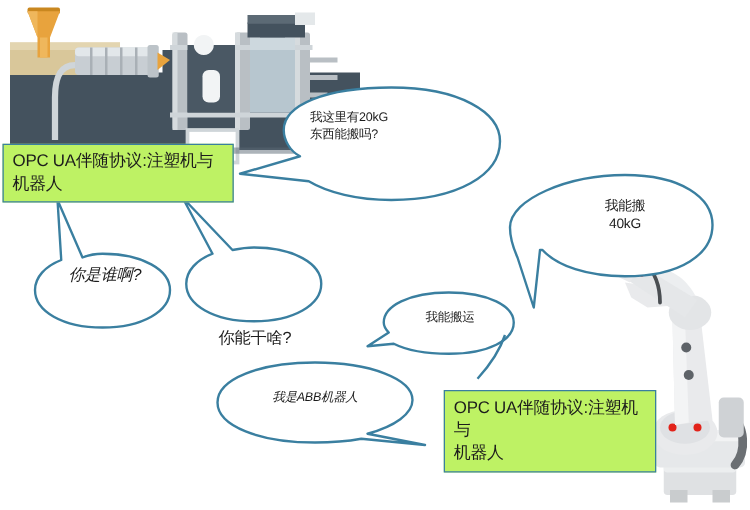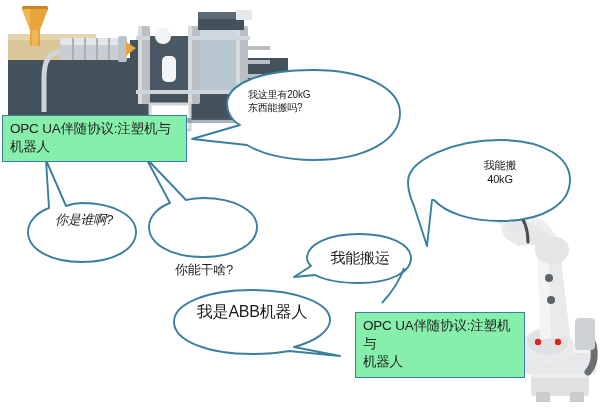--- a/index.html
+++ b/index.html
@@ -13,21 +13,21 @@
     background:#ffffff;
     overflow:hidden;
   }
   .layer{position:absolute;left:0;top:0;width:600px;height:408px;}
   svg.layer{pointer-events:none;}
 
   
   .label-box{
     position:absolute;
     box-sizing:border-box;
-    background:#86efac;
+    background:#bef264;
     border:1.6px solid #3a7fa0;
     color:#1c1c1c;
     font-size:13.5px;
     line-height:1.35;
     padding:4px 7px 5px 7px;
     letter-spacing:-0.2px;
     white-space:pre-line;
     z-index:6;
   }
   #label-machine{left:2px;  top:115px; width:185px;}
@@ -40,22 +40,22 @@
     text-align:center;
     white-space:pre-line;
     line-height:1.3;
     z-index:5;
     letter-spacing:-0.2px;
   }
   #txt-b1{left:248px;top:88px; width:126px;font-size:10px;text-align:left;}
   #txt-b2{left:444px;top:158px;width:112px;font-size:11px;}
   #txt-b3{left:32px; top:212px;width:104px;font-size:13px;font-style:italic;}
   #txt-b4{left:152px;top:216px;width:104px;font-size:13px;margin-top:46px;}
-  #txt-b5{left:312px;top:248px;width:96px; font-size:15px;}
-  #txt-b6{left:192px;top:302px;width:120px;font-size:16px;}
+  #txt-b5{left:312px;top:248px;width:96px; font-size:10px;}
+  #txt-b6{left:192px;top:312px;width:120px;font-size:10px;font-style:italic;}
 </style>
 </head>
 <body>
 
 <div id="stage">
 
   <svg class="layer" viewBox="0 0 600 408" xmlns="http://www.w3.org/2000/svg">
     <g>
 
       <rect x="8" y="58" width="200" height="62" fill="#44525e"></rect>

